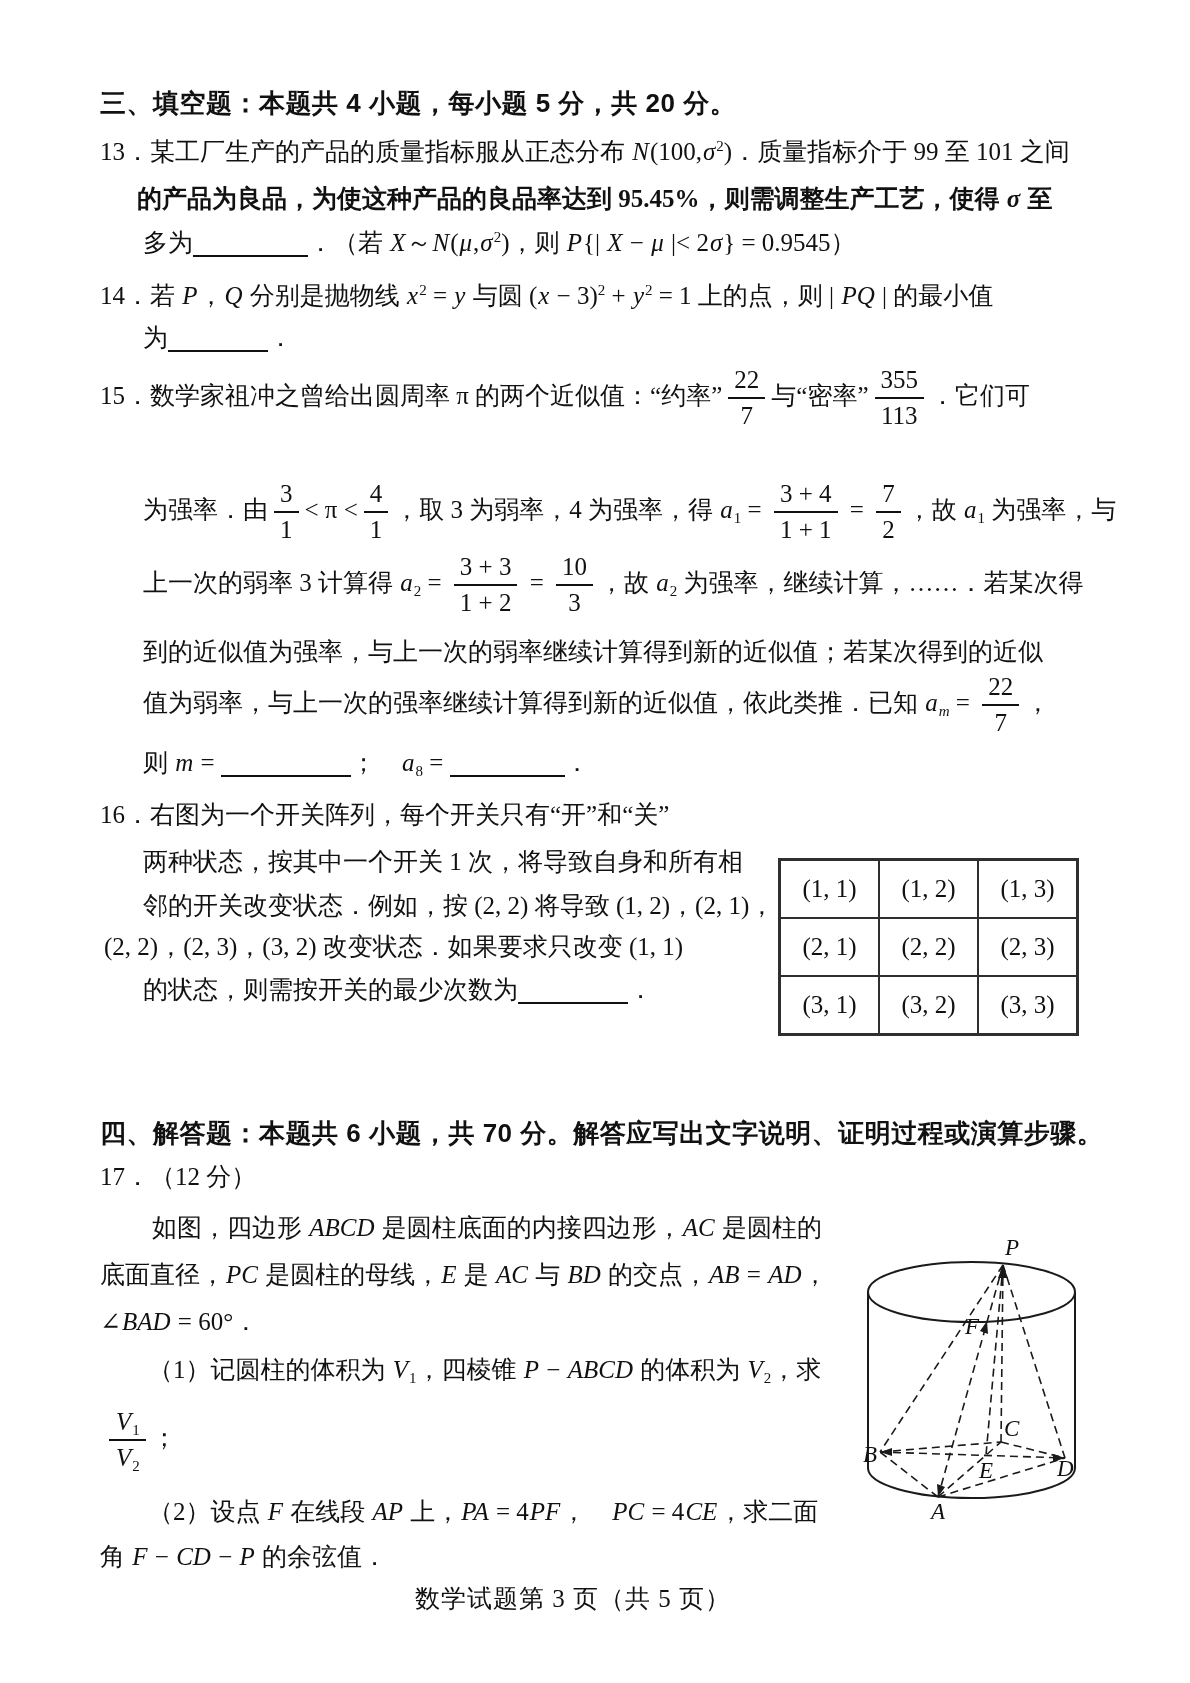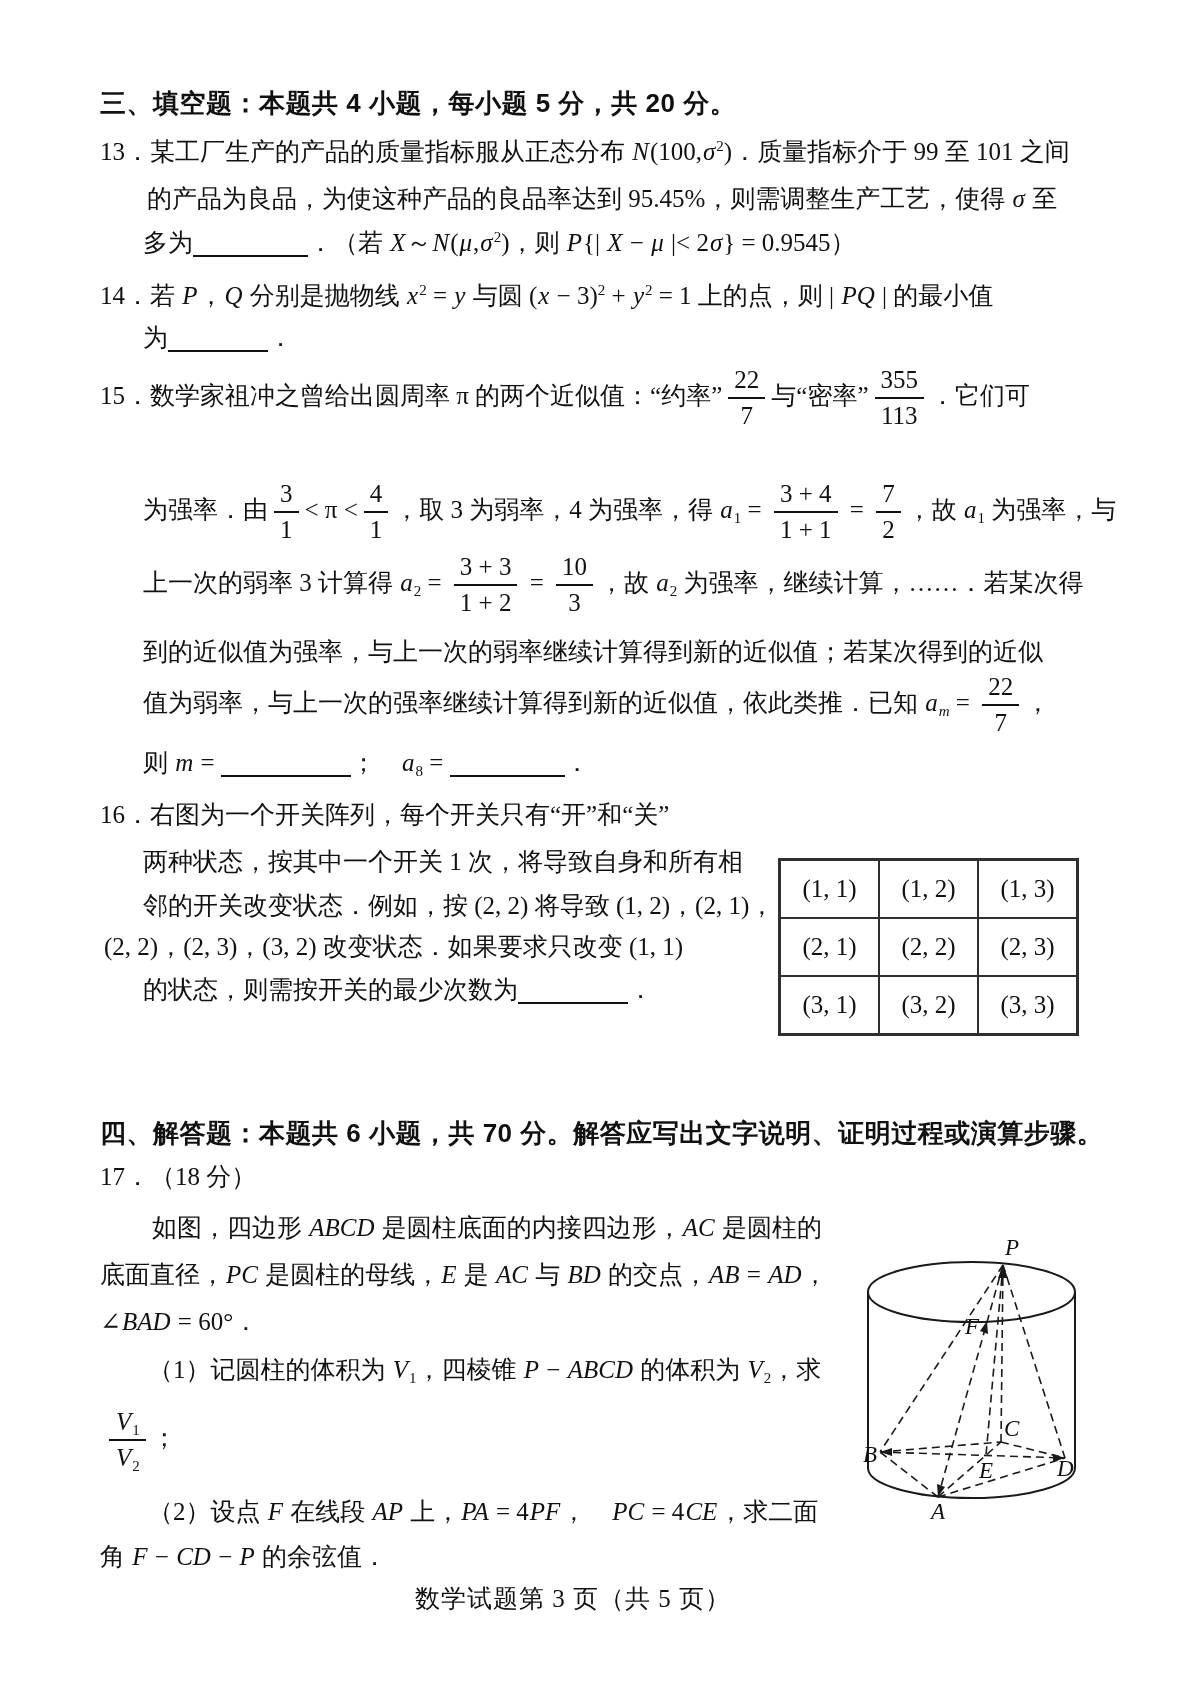--- a/index.html
+++ b/index.html
@@ -23,21 +23,21 @@
   .footer{position:absolute;left:415px;top:1598px;transform:translateY(-50%);font-size:25px;letter-spacing:1px;}
 </style>
 </head>
 <body>
 
 <div class="page">
 
   <div class="line bold" style="left:100px;top:103px;">三、填空题：本题共 4 小题，每小题 5 分，共 20 分。</div>
 
   <div class="line" style="left:100px;top:152px;">13．某工厂生产的产品的质量指标服从正态分布 <i class="v">N</i>(100,<i class="v">σ</i><sup>2</sup>)．质量指标介于 99 至 101 之间</div>
-  <div class="line" style="left:147px;top:199px;">的产品为良品，为使这种产品的良品率达到 95.45%，则需调整生产工艺，使得 <i class="v">σ</i> 至</div>
+  <div class="line" style="left:137px;top:199px;font-weight:bold;">的产品为良品，为使这种产品的良品率达到 95.45%，则需调整生产工艺，使得 <i class="v">σ</i> 至</div>
   <div class="line" style="left:143px;top:243px;">多为<span class="blank" style="width: 115px;"></span>．（若 <i class="v">X</i>～<i class="v">N</i>(<i class="v">μ</i>,<i class="v">σ</i><sup>2</sup>)，则 <i class="v">P</i>{| <i class="v">X</i> − <i class="v">μ</i> |&lt; 2<i class="v">σ</i>} = 0.9545）</div>
 
   <div class="line" style="left:100px;top:296px;">14．若 <i class="v">P</i>，<i class="v">Q</i> 分别是抛物线 <i class="v">x</i><sup>2</sup> = <i class="v">y</i> 与圆 (<i class="v">x</i> − 3)<sup>2</sup> + <i class="v">y</i><sup>2</sup> = 1 上的点，则 | <i class="v">PQ</i> | 的最小值</div>
   <div class="line" style="left:143px;top:338px;">为<span class="blank" style="width: 100px;"></span>．</div>
 
   <div class="line" style="left:100px;top:398px;">15．数学家祖冲之曾给出圆周率 π 的两个近似值：“约率”<span class="frac"><span class="num">22</span><span class="den">7</span></span>与“密率”<span class="frac"><span class="num">355</span><span class="den">113</span></span>．它们可</div>
   <div class="line" style="left:143px;top:512px;">为强率．由<span class="frac"><span class="num">3</span><span class="den">1</span></span>&lt; π &lt;<span class="frac"><span class="num">4</span><span class="den">1</span></span>，取 3 为弱率，4 为强率，得 <i class="v">a</i><sub>1</sub> = <span class="frac"><span class="num">3 + 4</span><span class="den">1 + 1</span></span> = <span class="frac"><span class="num">7</span><span class="den">2</span></span>，故 <i class="v">a</i><sub>1</sub> 为强率，与</div>
   <div class="line" style="left:143px;top:585px;">上一次的弱率 3 计算得 <i class="v">a</i><sub>2</sub> = <span class="frac"><span class="num">3 + 3</span><span class="den">1 + 2</span></span> = <span class="frac"><span class="num">10</span><span class="den">3</span></span>，故 <i class="v">a</i><sub>2</sub> 为强率，继续计算，……．若某次得</div>
   <div class="line" style="left:143px;top:652px;">到的近似值为强率，与上一次的弱率继续计算得到新的近似值；若某次得到的近似</div>
   <div class="line" style="left:143px;top:705px;">值为弱率，与上一次的强率继续计算得到新的近似值，依此类推．已知 <i class="v">a</i><sub class="v">m</sub> = <span class="frac"><span class="num">22</span><span class="den">7</span></span>，</div>
@@ -56,21 +56,21 @@
     <div class="scell">(2, 1)</div>
     <div class="scell">(2, 2)</div>
     <div class="scell">(2, 3)</div>
     <div class="scell">(3, 1)</div>
     <div class="scell">(3, 2)</div>
     <div class="scell">(3, 3)</div>
   </div>
 
   <div class="line bold" style="left:100px;top:1133px;">四、解答题：本题共 6 小题，共 70 分。解答应写出文字说明、证明过程或演算步骤。</div>
 
-  <div class="line" style="left:100px;top:1177px;">17．（18 分）</div>
+  <div class="line" style="left:100px;top:1177px;">17．（12 分）</div>
   <div class="line" style="left:100px;top:1275px;">底面直径，<i class="v">PC</i> 是圆柱的母线，<i class="v">E</i> 是 <i class="v">AC</i> 与 <i class="v">BD</i> 的交点，<i class="v">AB</i> = <i class="v">AD</i>，</div>
   <div class="line" style="left:152px;top:1228px;">如图，四边形 <i class="v">ABCD</i> 是圆柱底面的内接四边形，<i class="v">AC</i> 是圆柱的</div>
   <div class="line" style="left:100px;top:1322px;">∠<i class="v">BAD</i> = 60°．</div>
   <div class="line" style="left:148px;top:1370px;">（1）记圆柱的体积为 <i class="v">V</i><sub>1</sub>，四棱锥 <i class="v">P</i> − <i class="v">ABCD</i> 的体积为 <i class="v">V</i><sub>2</sub>，求</div>
   <div class="line" style="left:103px;top:1440px;"><span class="frac"><span class="num"><i class="v">V</i><sub>1</sub></span><span class="den"><i class="v">V</i><sub>2</sub></span></span>；</div>
   <div class="line" style="left:148px;top:1512px;">（2）设点 <i class="v">F</i> 在线段 <i class="v">AP</i> 上，<i class="v">PA</i> = 4<i class="v">PF</i>， <i class="v">PC</i> = 4<i class="v">CE</i>，求二面</div>
   <div class="line" style="left:100px;top:1557px;">角 <i class="v">F</i> − <i class="v">CD</i> − <i class="v">P</i> 的余弦值．</div>
 
   <svg class="figure" viewBox="0 0 230 375" xmlns="http://www.w3.org/2000/svg">
     <g stroke="#1a1a1a" fill="none" stroke-width="2">

